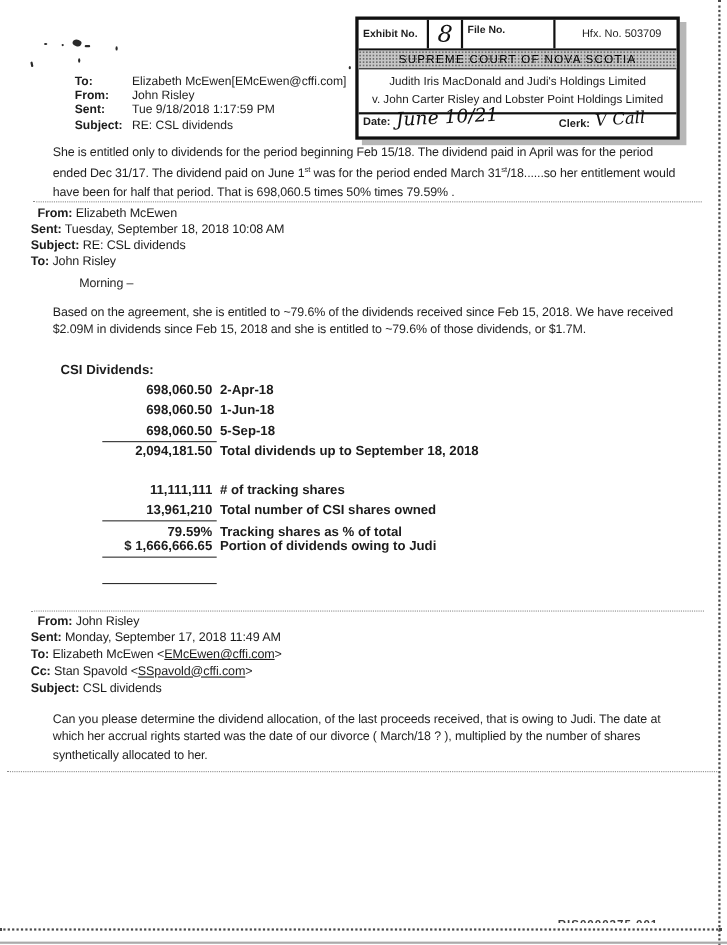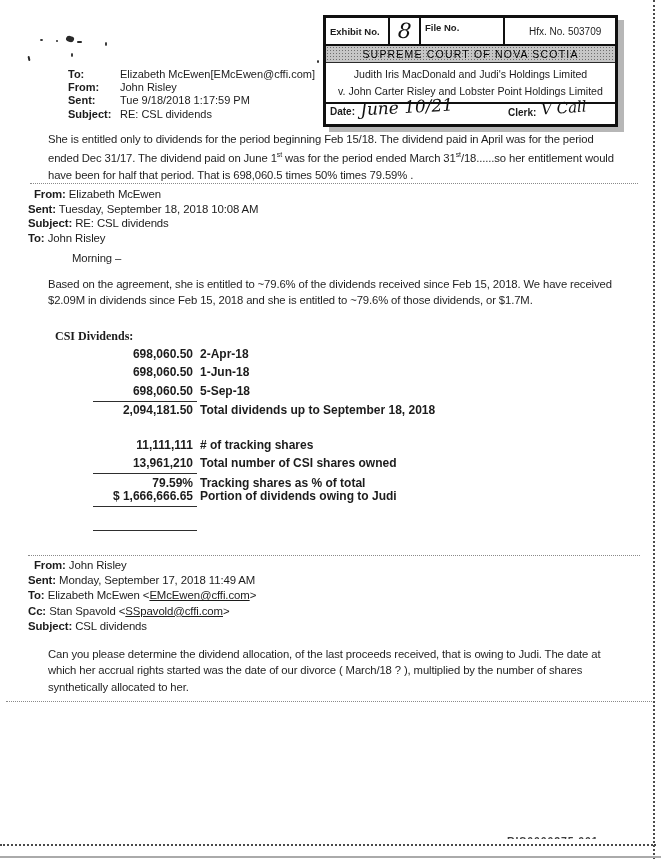--- a/index.html
+++ b/index.html
@@ -48,21 +48,21 @@
   .hdr1 { position:absolute; left:68px; top:68px; display:grid; grid-template-columns:52px auto; font-size:11px; line-height:13.2px; }
   .hdr1 .h-lab { font-weight:bold; }
   .body-text { position:absolute; font-size:11.3px; letter-spacing:-0.12px; line-height:16.4px; color:#1f1f1f; }
   .body-text sup { font-size:7px; }
   .hdr-block { position:absolute; font-size:11.4px; letter-spacing:-0.1px; }
   .hdr-block .line { white-space:nowrap; }
   .hdr-block .indent { padding-left:6px; }
   .hdr-block b { font-weight:bold; }
   .u-link { text-decoration:underline; }
   
-  .tbl-title { position:absolute; left:55px; top:329px; font-size:12px; font-weight:bold;font-family:Liberation Serif, serif; }
+  .tbl-title { position:absolute; left:55px; top:329px; font-size:12px; font-weight:bold; }
   .tbl-row { position:absolute; left:48px; display:flex; font-size:12px; font-weight:bold; }
   .tbl-row .num { width:145px; text-align:right; }
   .tbl-row .lbl { margin-left:7px; white-space:nowrap; }
   .tbl-rule { position:absolute; left:93px; width:104px; height:0; border-top:1.6px solid #2e2e2e; }
   
   .bates-clip { position:absolute; left:507px; top:831px; height:8px; overflow:hidden; }
   .bates-clip span { font-size:10.5px; line-height:12px; letter-spacing:0.9px; color:#3d3d3d; font-weight:bold; }
 </style>
 </head>
 <body>

